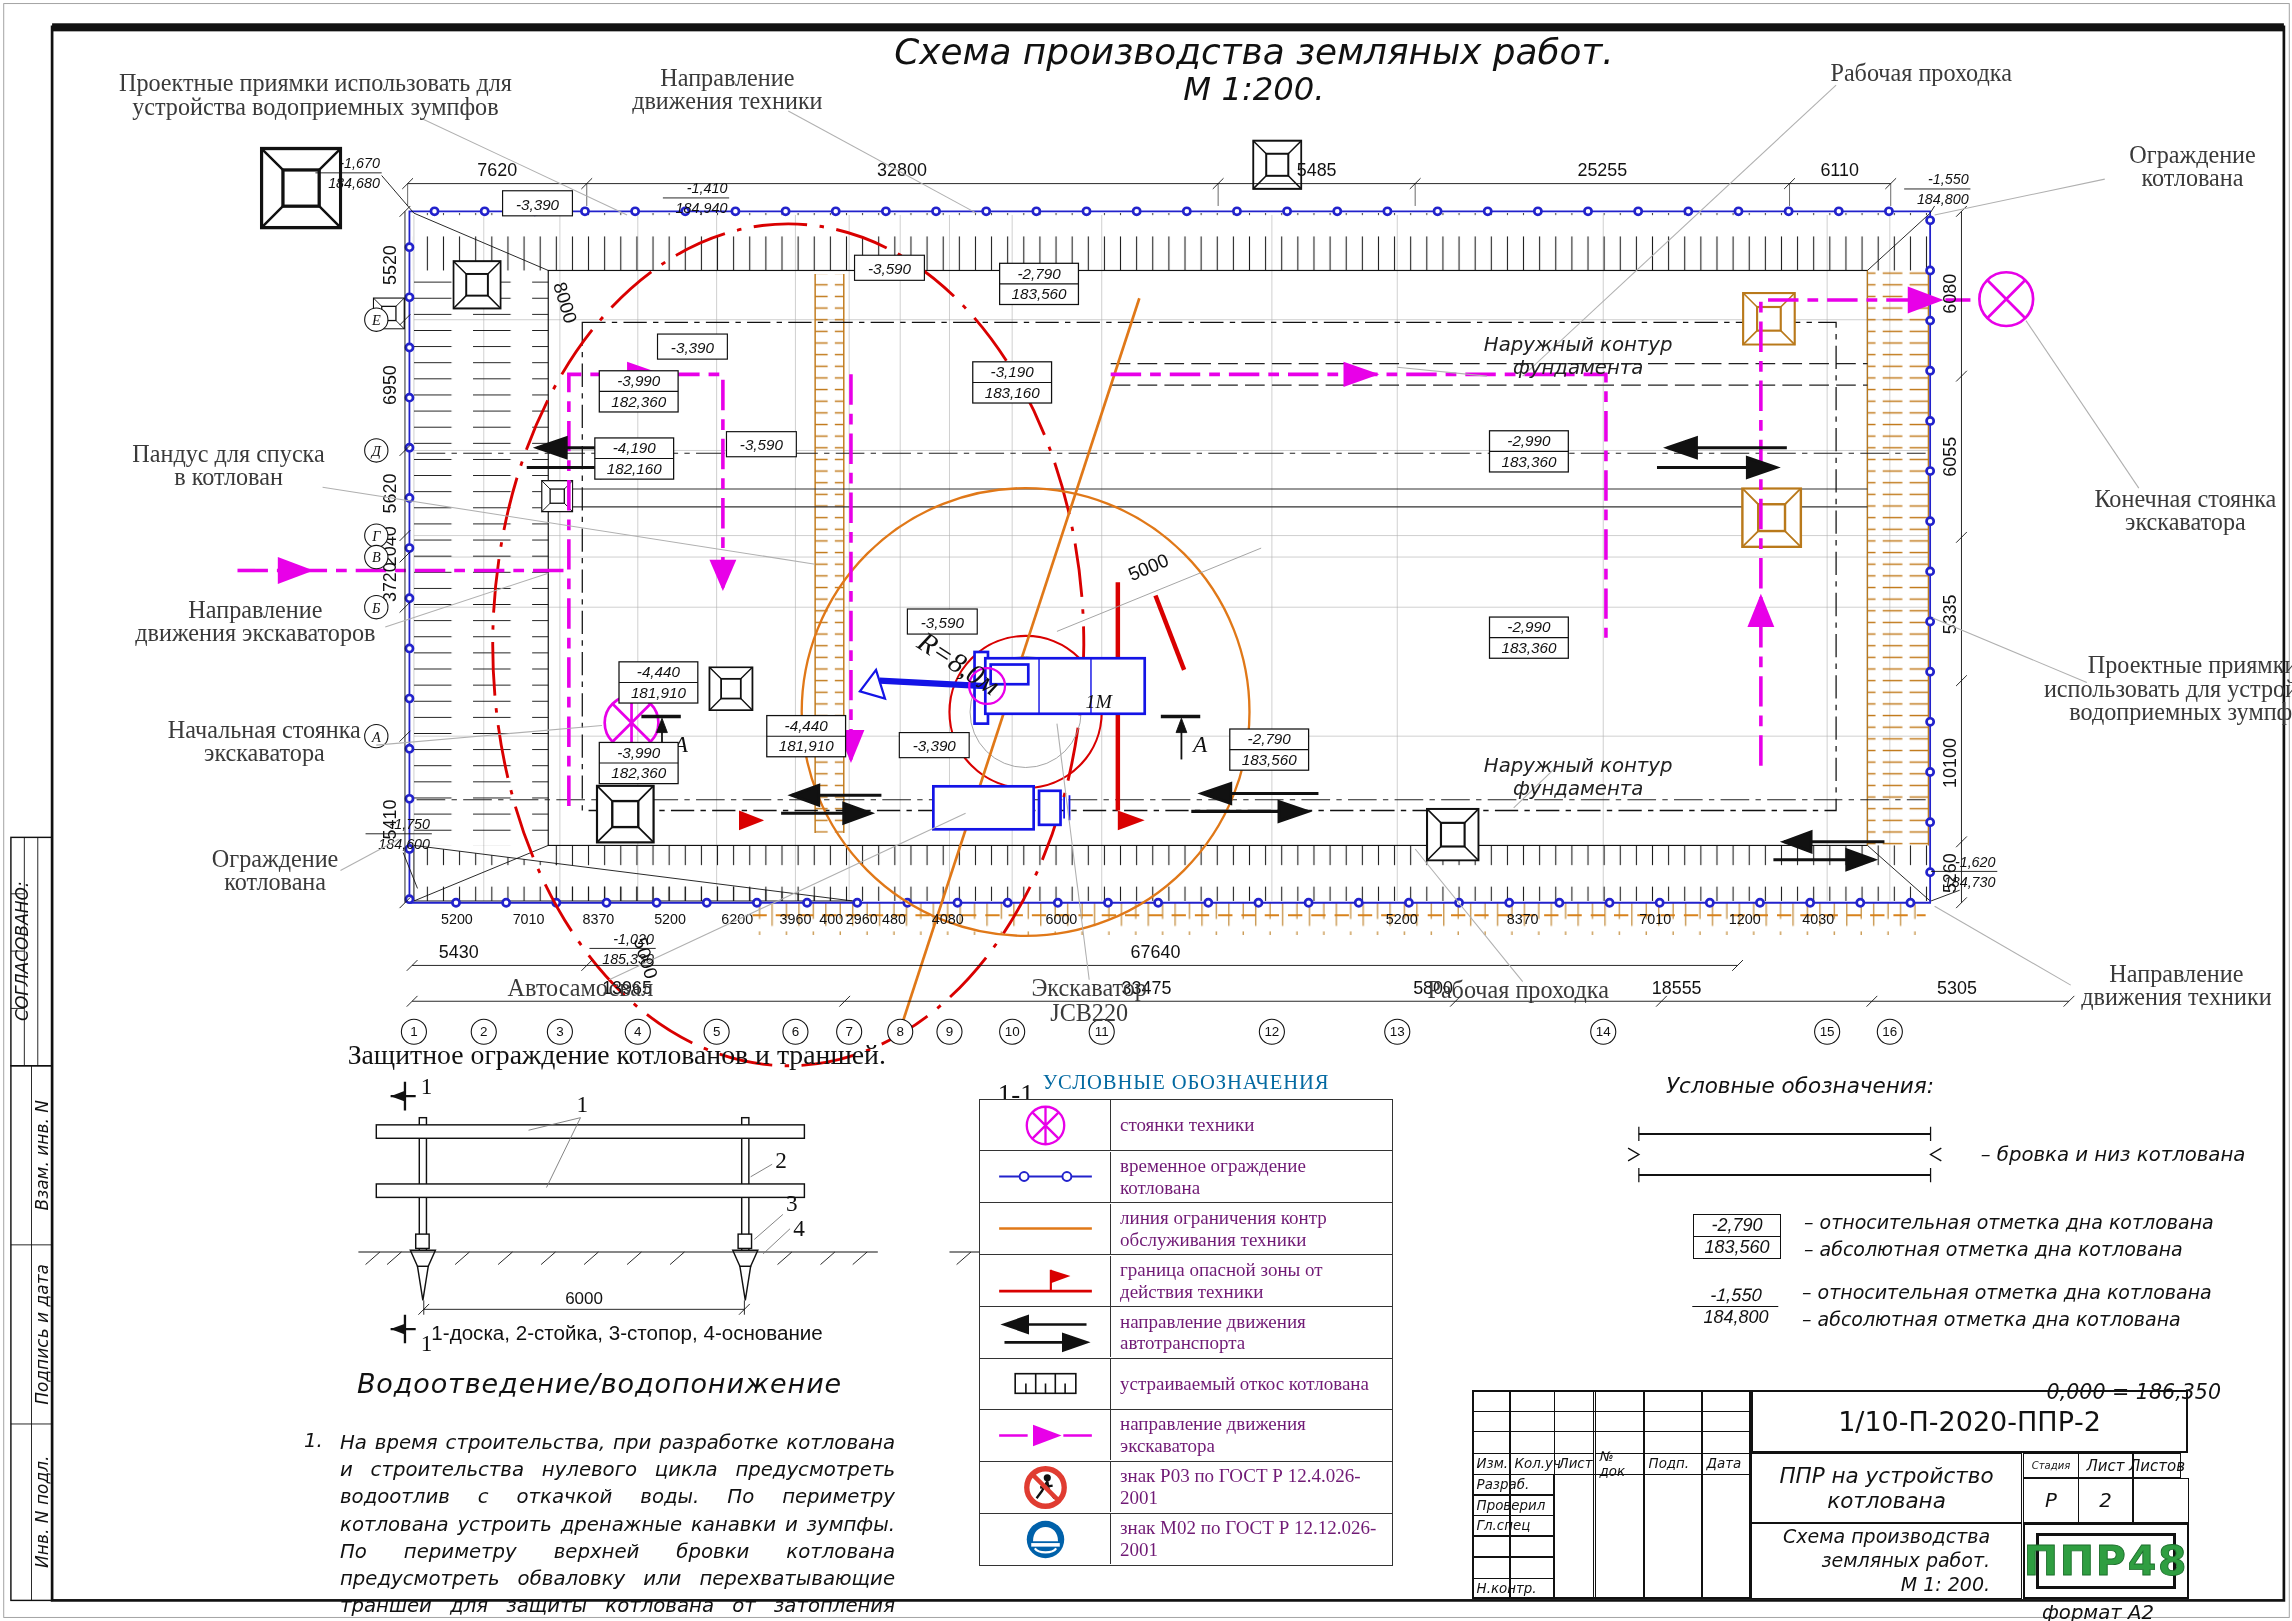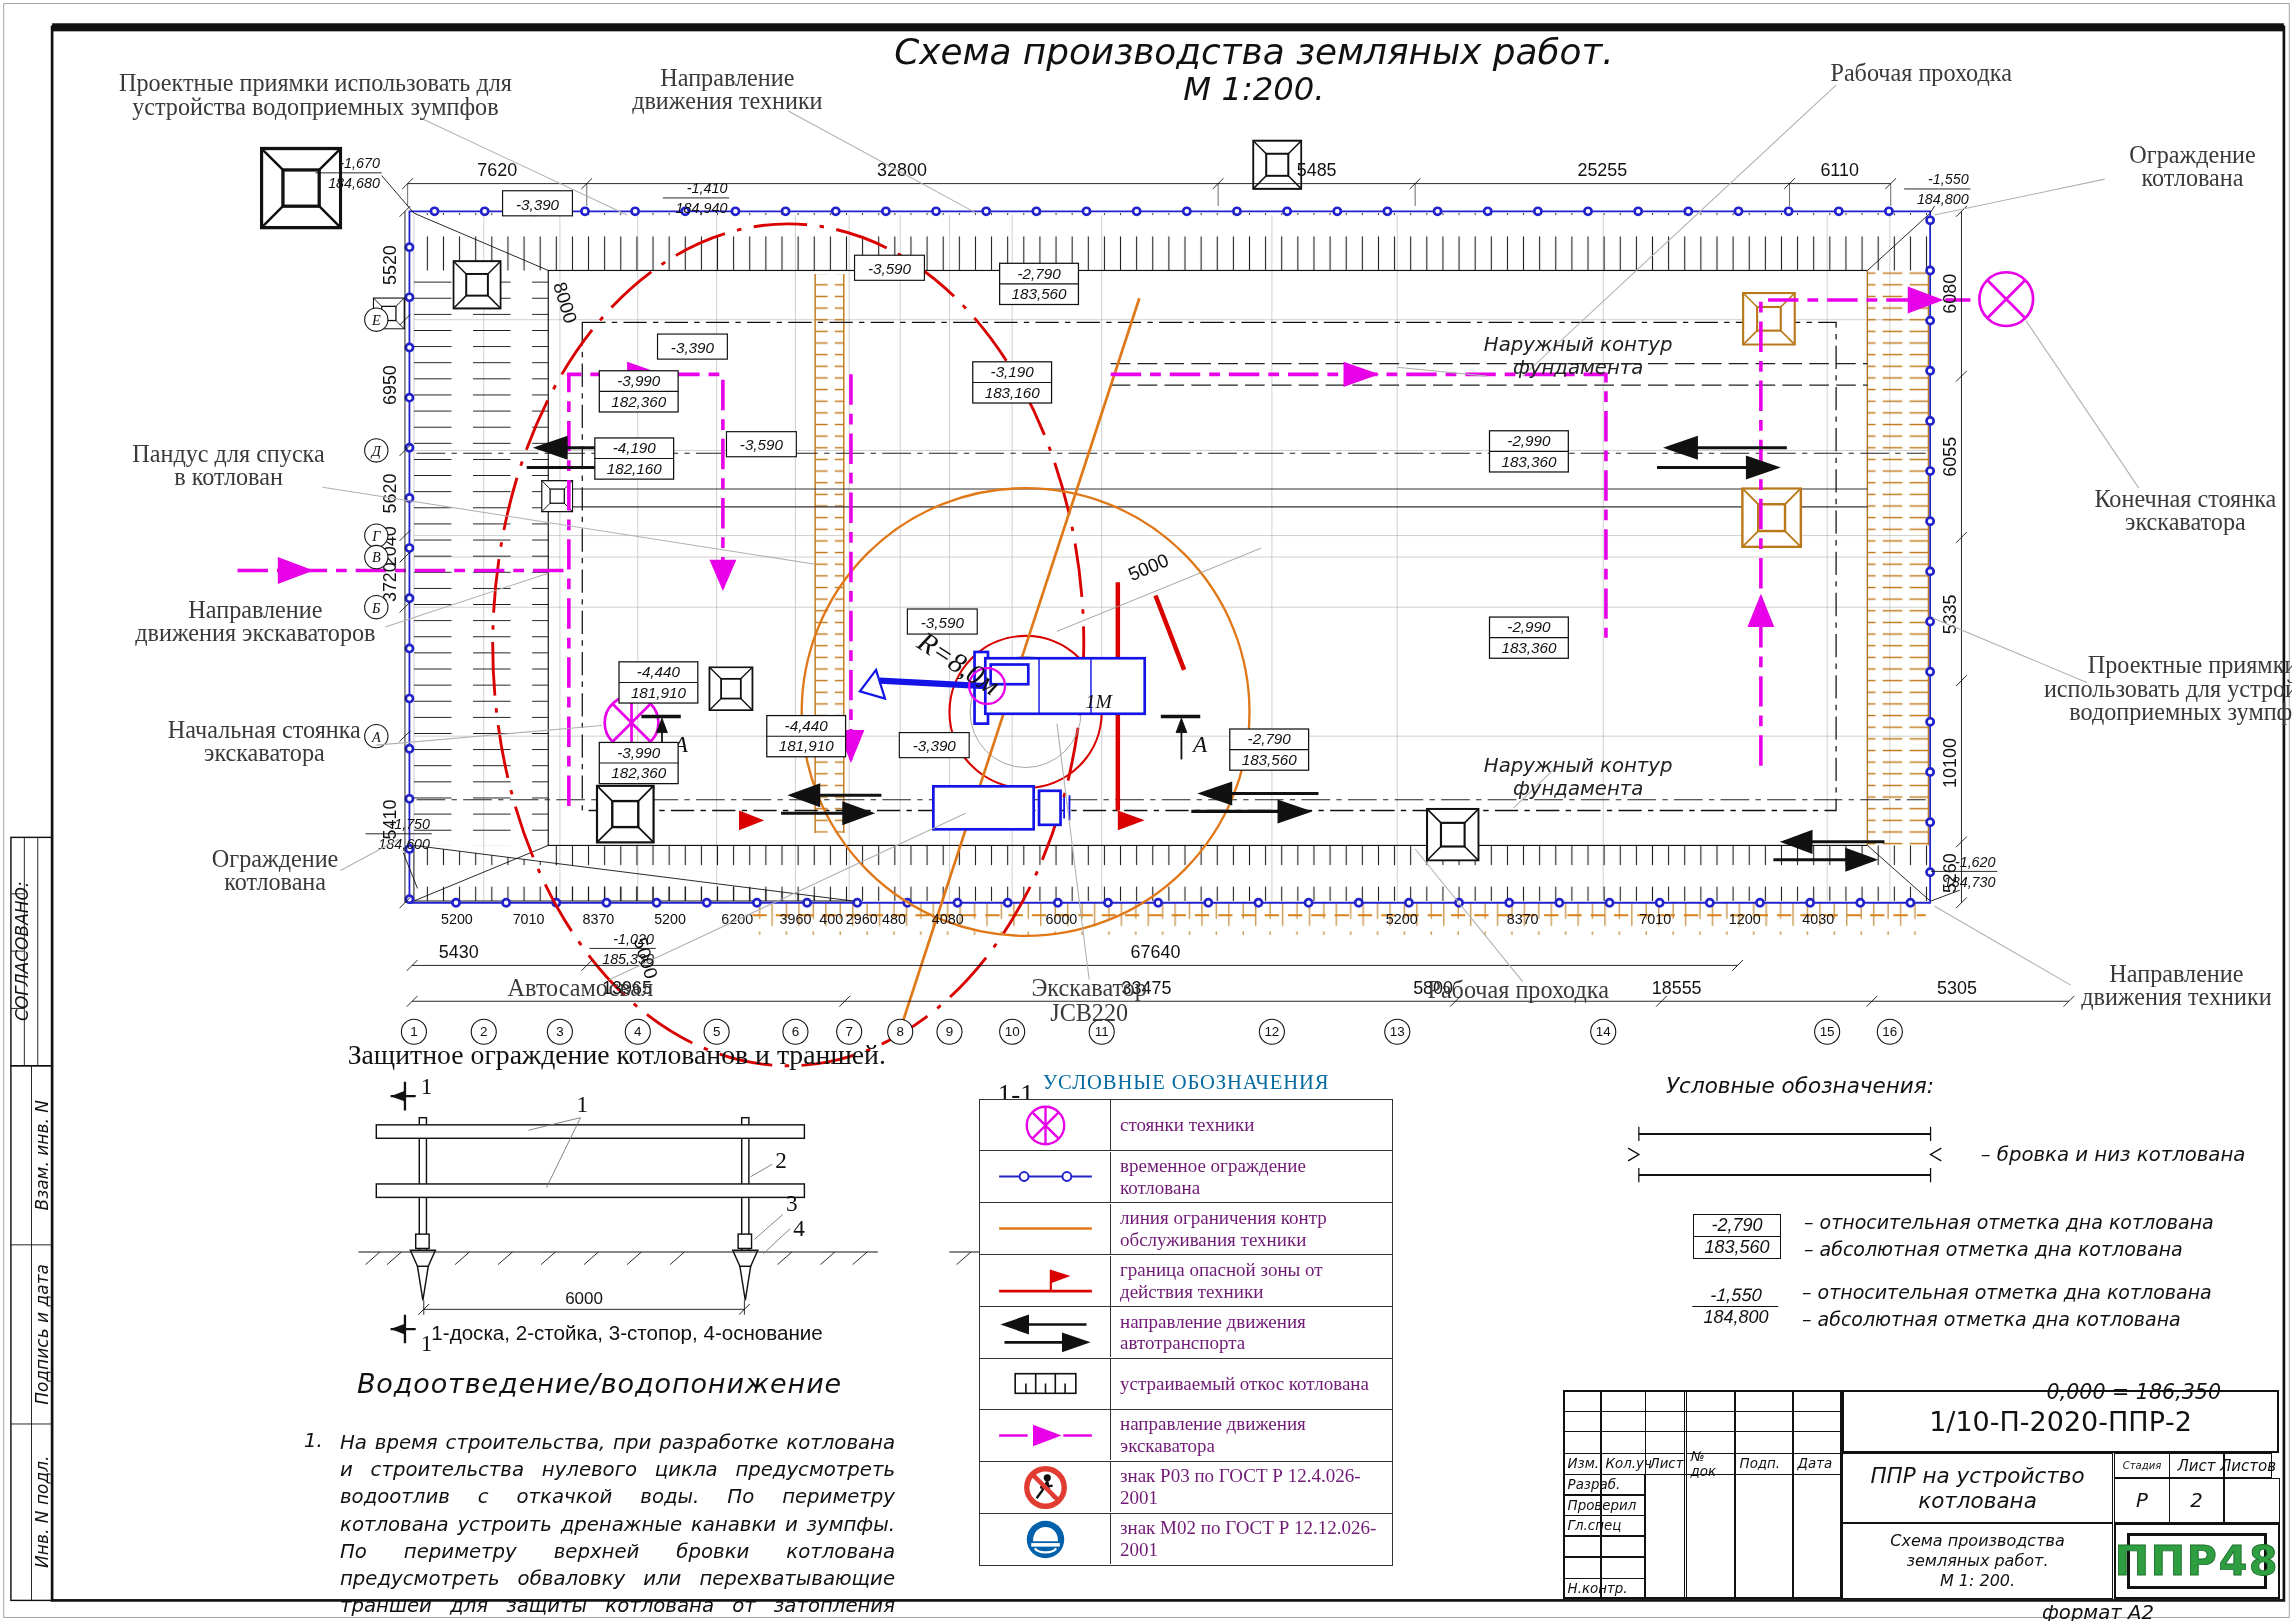--- a/index.html
+++ b/index.html
@@ -716,21 +716,21 @@
 </div>
 
 <div class="abs" style="left:304px;top:1368px;width:591px">
   <div class="h-iso" style="text-align:center;font-size:27px;letter-spacing:0.9px">Водоотведение/водопонижение</div>
   <div style="display:flex;margin-top:30px">
     <div class="h-iso" style="font-size:19.7px;width:36px;min-width:36px">1.</div>
     <div class="h-iso" style="font-size:19.7px;line-height:1.38;text-align:justify">На время строительства, при разработке котлована и строительства нулевого цикла предусмотреть водоотлив с откачкой воды. По периметру котлована устроить дренажные канавки и зумпфы. По периметру верхней бровки котлована предусмотреть обваловку или перехватывающие траншеи для защиты котлована от затопления поверхностными водами.</div>
   </div>
 </div>
 
-<div class="abs" style="left:1563px;top:1390px;width:716px;height:209px">
+<div class="abs" style="left:1472px;top:1390px;width:716px;height:209px">
 
   <div class="tb-cell" style="left:0;top:0;width:279px;height:209px;border-width:2.2px"></div>
   <div class="tb-cell tb-center" style="left:279px;top:0;width:437px;height:63px;border-width:2.2px">
     <span class="h-iso" style="font-size:27px;font-style:normal;font-family:'DejaVu Sans',sans-serif">1/10-П-2020-ППР-2</span>
   </div>
 
   <div class="tb-cell" style="left:0;top:0;width:38px;height:209px"></div>
   <div class="tb-cell" style="left:38px;top:0;width:45px;height:209px"></div>
   <div class="tb-cell" style="left:82px;top:0;width:40px;height:209px"></div>
   <div class="tb-cell" style="left:123px;top:0;width:49px;height:209px"></div>
@@ -768,21 +768,21 @@
       </div>
   <div class="tb-cell tb-center" style="left:551px;top:88px;width:56px;height:45px">
         <span class="h-iso" style="font-size:19.7px">Р</span>
       </div>
   <div class="tb-cell tb-center" style="left:606px;top:88px;width:55px;height:45px">
         <span class="h-iso" style="font-size:19.7px">2</span>
       </div>
   <div class="tb-cell" style="left:661px;top:88px;width:56px;height:45px"></div>
 
   <div class="tb-cell tb-center" style="left:279px;top:133px;width:271px;height:76px;border-width:1.8px">
-    <div class="h-iso" style="font-size:16px;line-height:1.25;text-align:center">
+    <div class="h-iso" style="font-size:19px;line-height:1.25;text-align:right">
       <div>Схема производства</div>
       <div>земляных работ.</div>
       <div>М 1: 200.</div>
     </div>
   </div>
   <div class="tb-cell tb-center" style="left:551px;top:133px;width:166px;height:76px;border-width:2.2px">
     <div class="logo-box" style="width:134px;height:50px">
       <span class="logo-text">ППР48</span>
     </div>
   </div>

